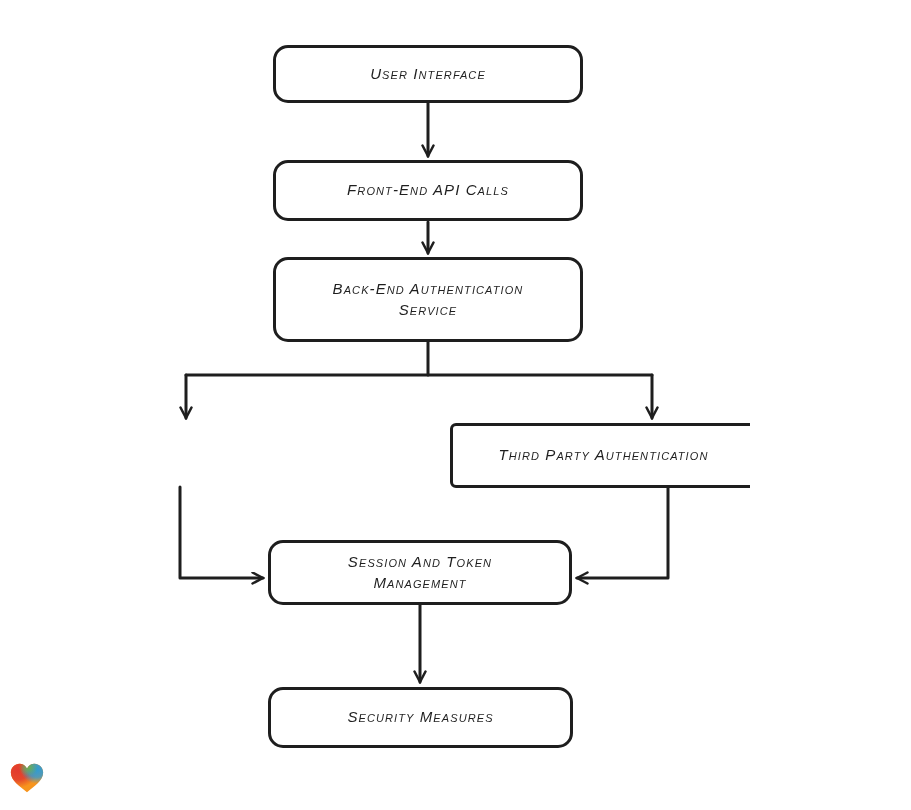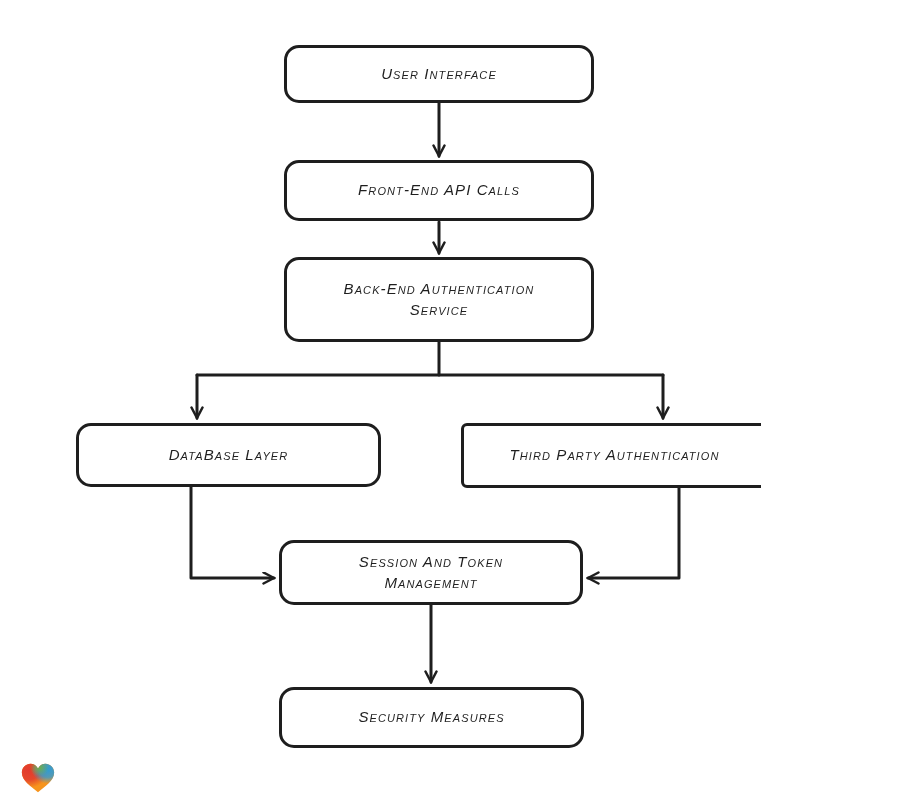--- a/index.html
+++ b/index.html
@@ -7,21 +7,20 @@
     padding: 0;
     background: #ffffff;
   }
   .canvas {
     position: relative;
     width: 750px;
     height: 810px;
     background: var(--background, #ffffff);
     font-family: "Liberation Sans", sans-serif;
     overflow: hidden;
-    margin-left: 11px;
   }
   .connectors {
     position: absolute;
     left: 0; top: 0;
     width: 911px; height: 810px;
     pointer-events: none;
   }
   .connectors path.edge {
     stroke: var(--stroke, #1e1e1e);
     stroke-width: 3;
@@ -101,23 +100,20 @@
 
   <div class="node n-backend">
     <span class="line">Back-End Authentication</span>
     <span class="line">Service</span>
   </div>
 
   <div class="node n-frontend">
     <span class="line">Front-End API Calls</span>
   </div>
 
-  <div class="node n-database">
-    <span class="line">DataBase Layer</span>
-  </div>
 
   <div class="node n-thirdparty">
     <span class="line">Third Party Authentication</span>
   </div>
 
   <div class="node n-session">
     <span class="line">Session And Token</span>
     <span class="line">Management</span>
   </div>
 

